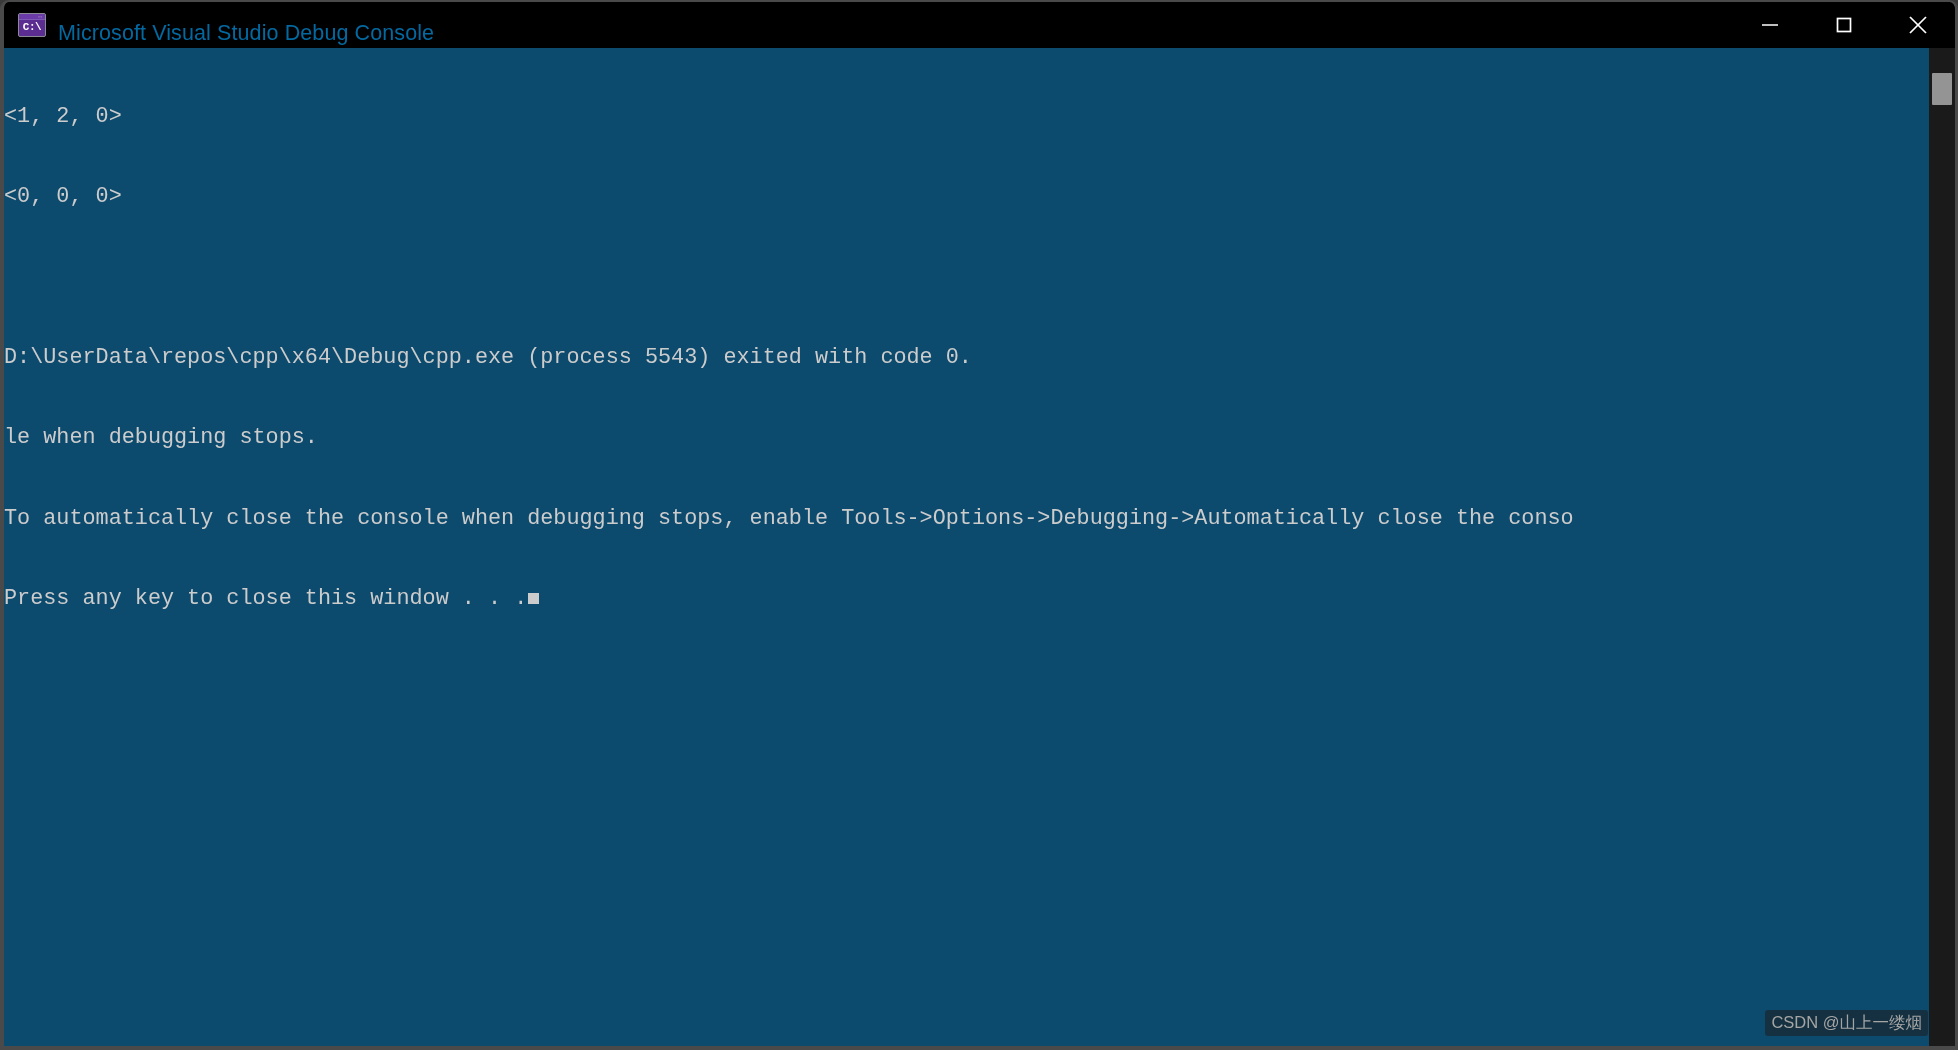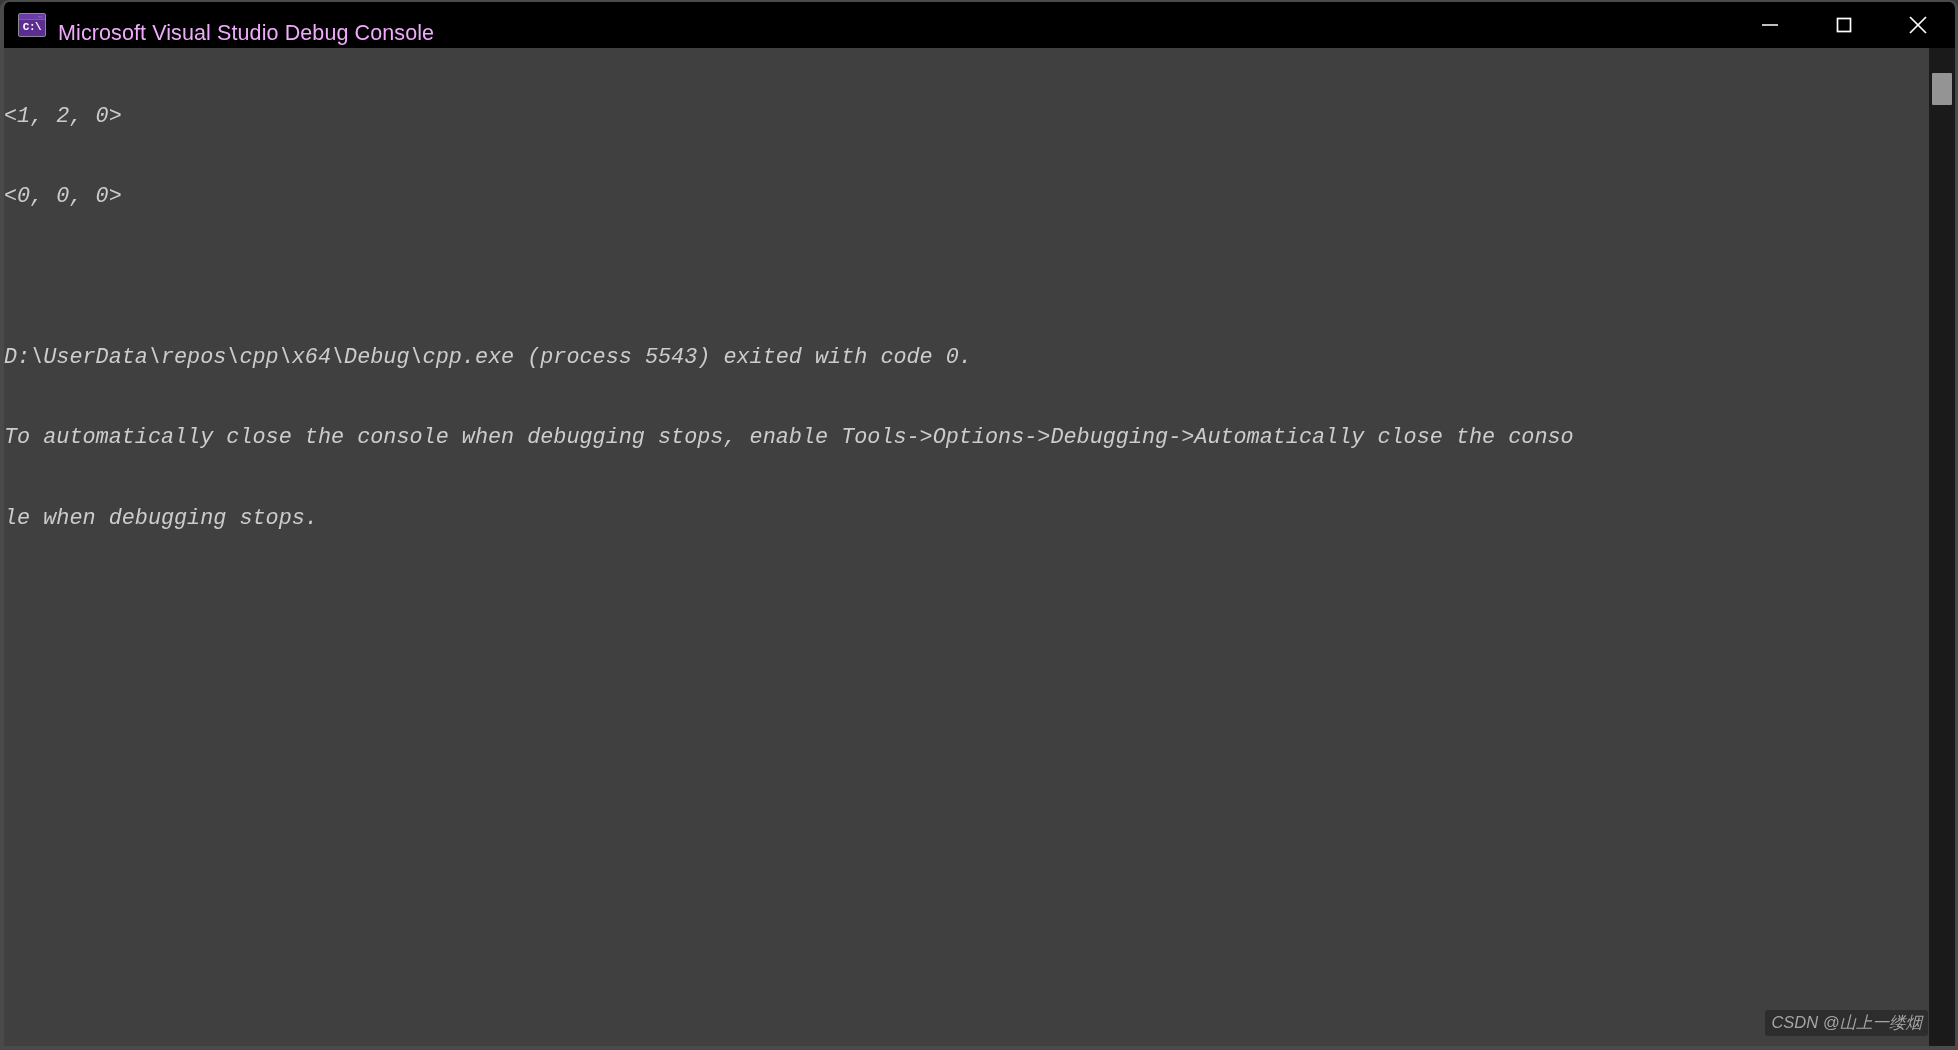--- a/index.html
+++ b/index.html
@@ -82,21 +82,21 @@
     position: relative;
     font-family: "Liberation Mono", monospace;
     font-size: 11px;
     font-weight: bold;
     color: #ffffff;
     line-height: 1;
     margin-top: 4px;
     letter-spacing: -0.5px;
   }
   #title-text {
-    color: #f0abfc;
+    color: #0369a1;
     font-size: 21.5px;
     font-family: "Liberation Sans", sans-serif;
     letter-spacing: 0.1px;
     white-space: nowrap;
     margin-top: 16px;
   }
   #window-controls {
     position: absolute;
     right: 0;
     top: 0;
@@ -111,23 +111,22 @@
     align-items: center;
     justify-content: center;
     cursor: default;
   }
   .win-btn svg { display: block; }
 
   
   #console-body {
     position: relative;
     height: calc(100% - 46px);
-    background: #404040;
-    overflow: hidden;
-    font-style: italic;
+    background: #0c4a6e;
+    overflow: hidden;
   }
   #console-text {
     position: absolute;
     left: 0;
     top: 2px;
     right: 46px;
     font-family: "Liberation Mono", "DejaVu Sans Mono", monospace;
     font-size: 21.8px;
     line-height: 26.8px;
     color: #cccccc;
@@ -218,22 +217,23 @@
       </div>
     </div>
 
     <div id="console-body">
 
       <div id="console-text">
         <div class="cline">&lt;1, 2, 0&gt;</div>
         <div class="cline">&lt;0, 0, 0&gt;</div>
         <div class="cline"></div>
         <div class="cline">D:\UserData\repos\cpp\x64\Debug\cpp.exe (process 5543) exited with code 0.</div>
+        <div class="cline">le when debugging stops.</div>
         <div class="cline">To automatically close the console when debugging stops, enable Tools-&gt;Options-&gt;Debugging-&gt;Automatically close the conso</div>
-        <div class="cline">le when debugging stops.</div>
+        <div class="cline"><span>Press any key to close this window . . .</span><span id="cursor-block"></span></div>
       </div>
 
       <div id="scrollbar-track">
         <div id="scrollbar-thumb"></div>
       </div>
 
       <div id="watermark">CSDN @山上一缕烟</div>
     </div>
 
   </div>

